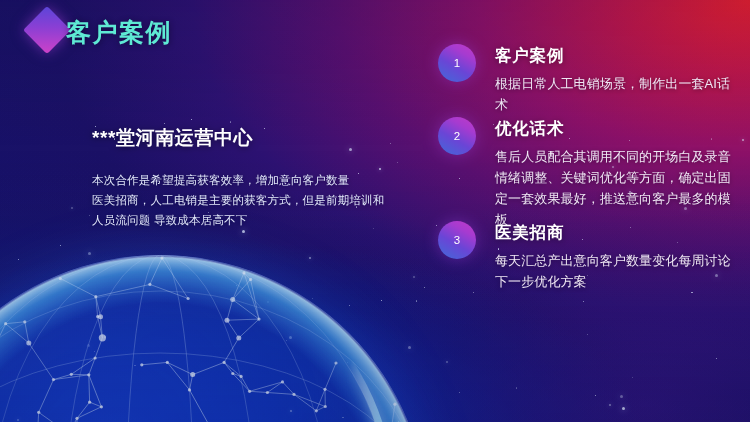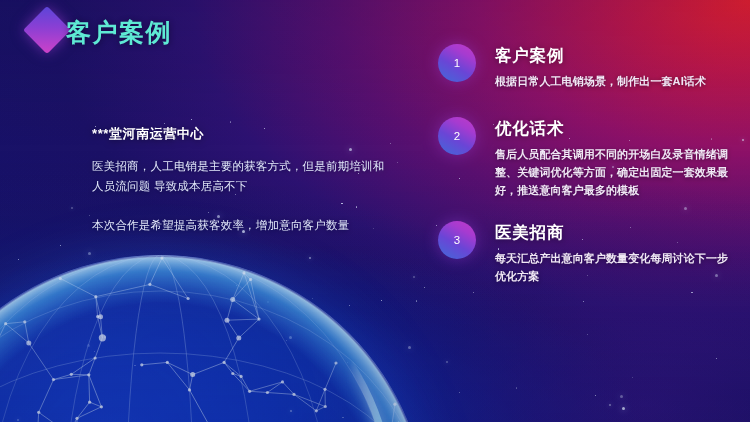--- a/index.html
+++ b/index.html
@@ -60,21 +60,21 @@
   }
   .slide-title{
     position:absolute; left:66px; top:16px;
     font-size:25px; font-weight:bold; color:#5eead4; letter-spacing:1.5px;
     text-shadow:0 1px 6px rgba(0,0,0,0.45);
   }
 
   
   .left-block{ position:absolute; left:92px; top:125px; width:300px; }
   .case-title{
-    font-size:13px; font-weight:bold; color:#ffffff; letter-spacing:0.6px;
+    font-size:19px; font-weight:bold; color:#ffffff; letter-spacing:0.6px;
     text-shadow:0 1px 7px rgba(0,0,0,0.5);
     margin-bottom:13px;
   }
   .case-para{
     font-size:11.5px; color:#e3e9fb; line-height:1.75; letter-spacing:0.2px;
     text-shadow:0 1px 4px rgba(0,10,50,0.6);
   }
   .case-para.second{ margin-top:19px; }
 
   
@@ -88,23 +88,22 @@
     display:flex; align-items:center; justify-content:center;
     color:#ffffff; font-size:11.5px; font-weight:normal;
   }
   .item-body{ padding-left:57px; padding-top:1px; }
   .item-title{
     font-size:16.5px; font-weight:bold; color:#ffffff; letter-spacing:0.8px;
     text-shadow:0 1px 6px rgba(0,0,0,0.4);
     margin-bottom:6px;
   }
   .item-desc{
-    font-size:11px; color:#f0e8f5; line-height:1.62; letter-spacing:0.1px;
+    font-size:13px; color:#f0e8f5; line-height:1.62; letter-spacing:0.1px;
     text-shadow:0 1px 4px rgba(20,0,30,0.5);
-    font-weight:bold;
   }
 
   .i1{ position:absolute; left:0; top:0; }
   .i2{ position:absolute; left:0; top:73px; }
   .i3{ position:absolute; left:0; top:177px; }
 
   
   .result{ position:absolute; left:378px; top:310px; width:290px; }
   .result-title{
     font-size:17px; font-weight:bold; color:#ffffff; letter-spacing:0.8px;
@@ -691,22 +690,22 @@
 
   <div class="bg-darken"></div>
 
   <div class="header">
     <div class="diamond"></div>
     <div class="slide-title">客户案例</div>
   </div>
 
   <div class="left-block">
     <div class="case-title">***堂河南运营中心</div>
+    <div class="case-para second">本次合作是希望提高获客效率，增加意向客户数量</div>
     <div class="case-para">医美招商，人工电销是主要的获客方式，但是前期培训和人员流问题 导致成本居高不下</div>
-    <div class="case-para second">本次合作是希望提高获客效率，增加意向客户数量</div>
   </div>
 
   <div class="items">
 
     <div class="item i1">
       <div class="badge">
         <span>1</span>
       </div>
       <div class="item-body">
         <div class="item-title">客户案例</div>

